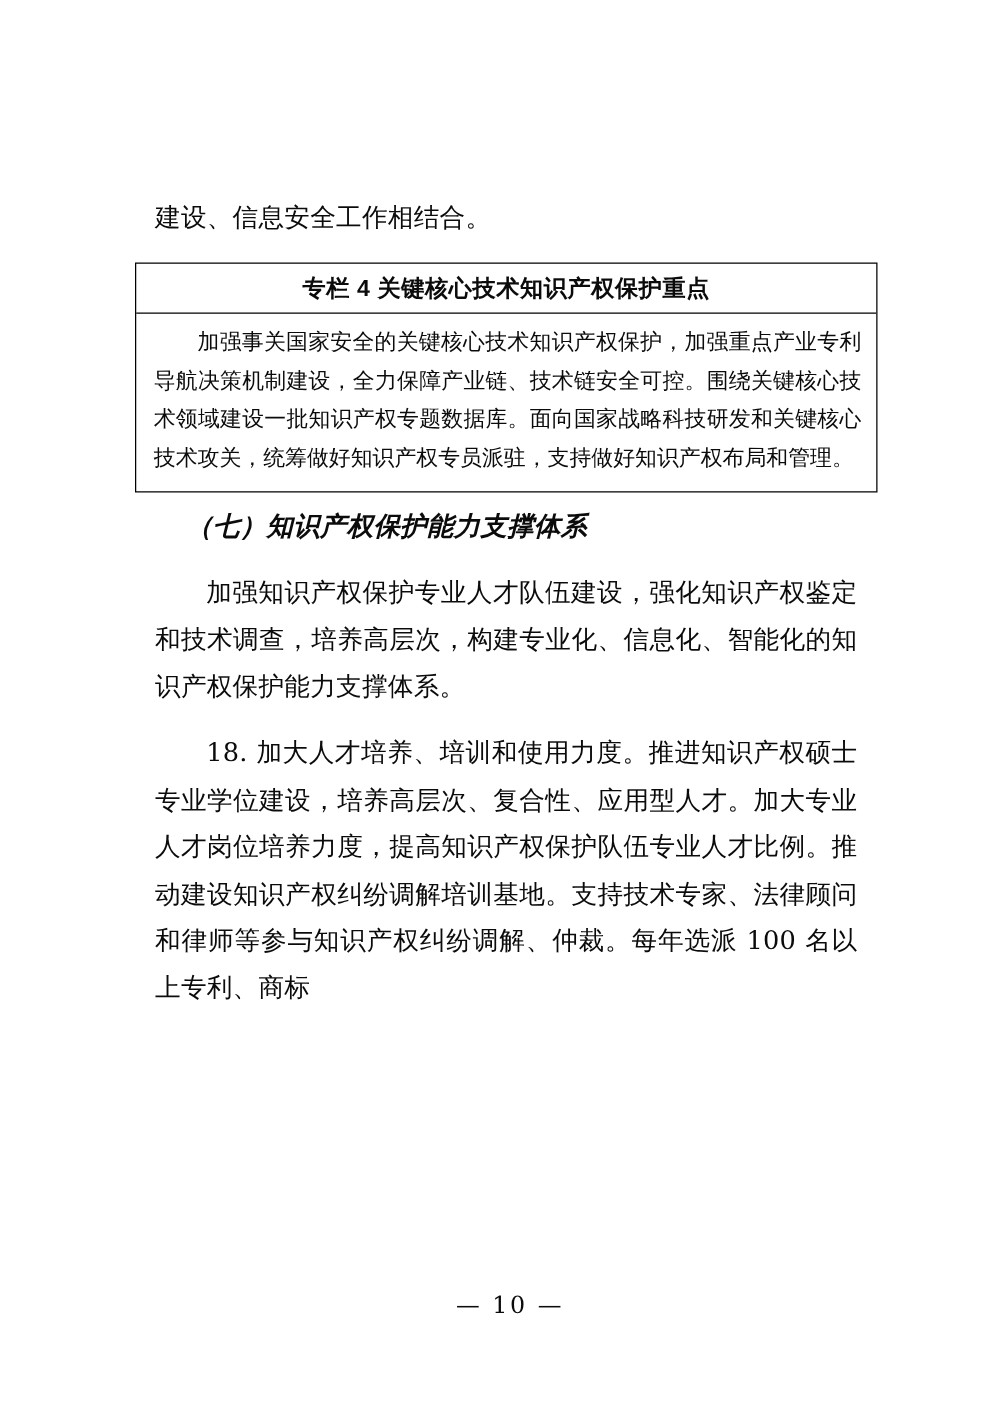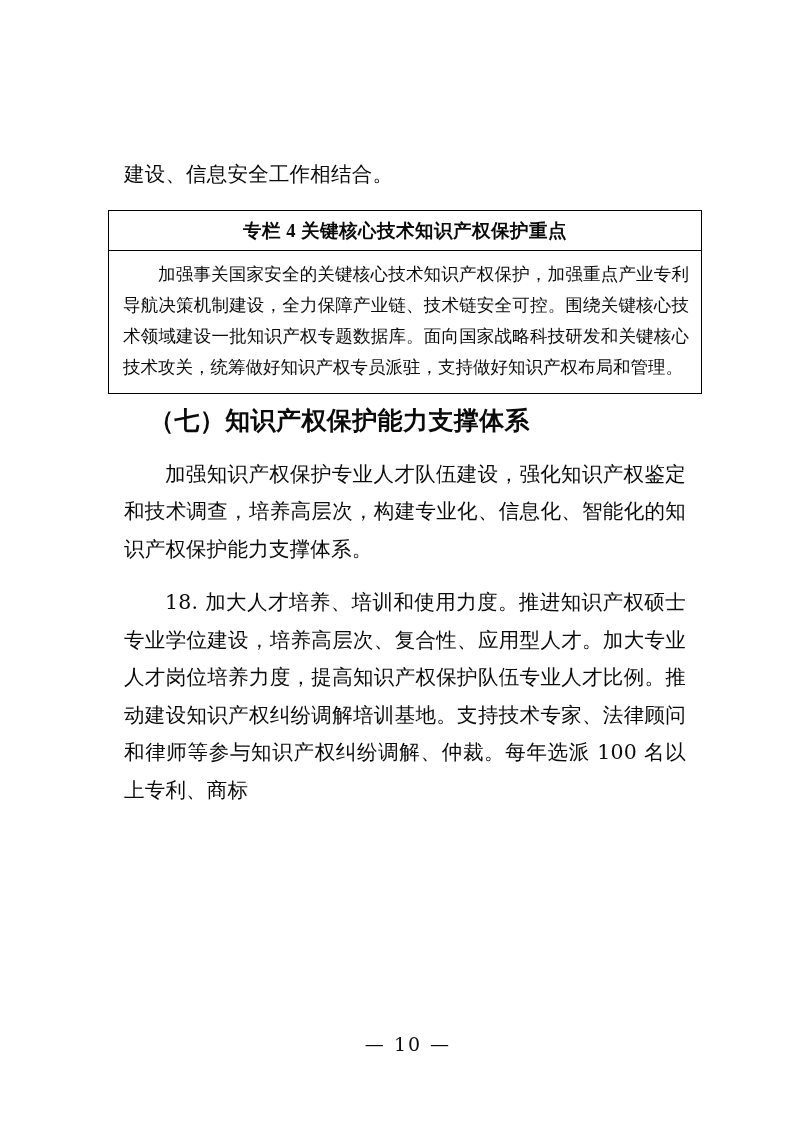--- a/index.html
+++ b/index.html
@@ -27,40 +27,41 @@
     line-height: 37.5px;
     text-align: justify;
     text-justify: inter-ideograph;
     margin: 16px;
     letter-spacing: 0.2px;
   }
   .para.indent {
     text-indent: 41px;
   }
   .section-title {
-    font-size: 25px;
+    font-size: 21px;
     line-height: 38px;
     font-weight: bold;
     margin: 6px 0 0 0;
     text-indent: 41px;
     font-family: "DejaVu Sans", "Liberation Sans", sans-serif;
     letter-spacing: 0.4px;
+    font-style: italic;
   }
   .box {
     border: 1px solid #000000;
     margin: 10px 0 8px 0;
     box-sizing: border-box;
   }
   .box-header {
     border-bottom: 1px solid #000000;
     text-align: center;
     font-size: 18.5px;
     font-weight: bold;
     padding: 7px 0 7px 0;
-    font-family: Liberation Serif, serif;
+    font-family: Liberation Sans, sans-serif;
     letter-spacing: 0.5px;
   }
   .box-body {
     font-size: 17.5px;
     line-height: 31px;
     padding: 8px 12px 10px 14px;
     text-align: justify;
     text-justify: inter-ideograph;
     text-indent: 35px;
     font-family: "DejaVu Sans", "Liberation Sans", sans-serif;

